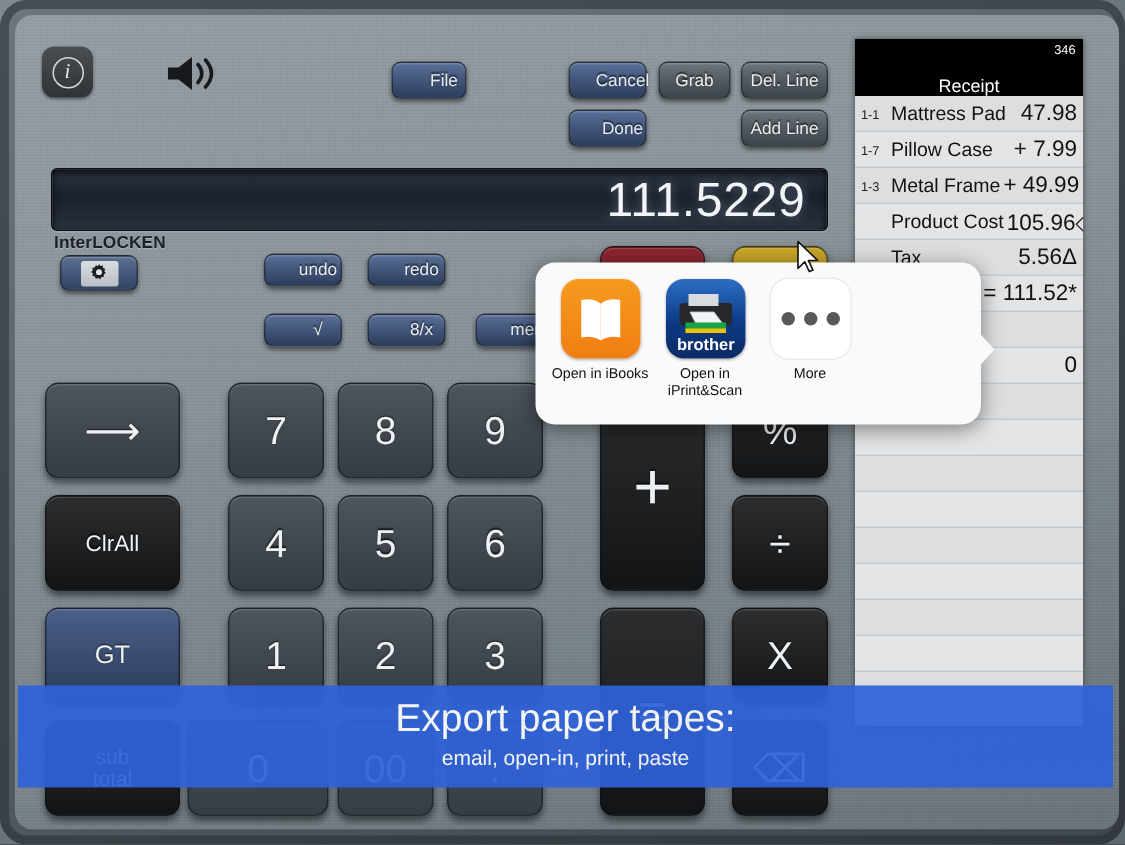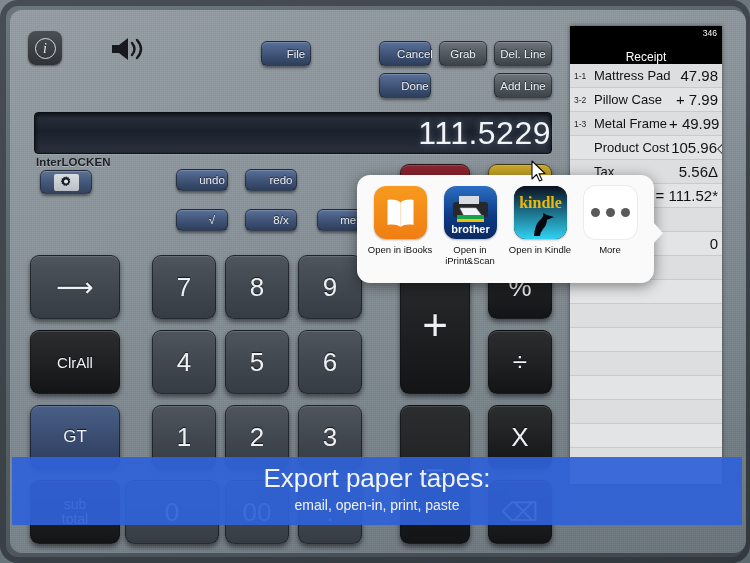--- a/index.html
+++ b/index.html
@@ -83,20 +83,21 @@
   #b-addline{ left:482px; top:61px; width:58px; height:25px; }
 
   
   .display {
     position:absolute; left:22px; top:100px; width:518px; height:42px;
     border-radius:4px;
     background: linear-gradient(180deg,#2b3340 0%, #1b212b 45%, #2a313d 100%);
     border:1px solid #0d1117;
     box-shadow: inset 0 2px 5px rgba(0,0,0,.8), 0 1px 0 rgba(255,255,255,.12);
     display:flex; align-items:center; justify-content:flex-end;
+    padding-right:14px;
   }
   .display-value {
     color:#f2f5f8; font-size:32px; letter-spacing:.5px;
     font-family:"Liberation Sans", sans-serif;
     text-shadow: 0 0 7px rgba(190,215,255,.35);
   }
 
   
   .brand {
     position:absolute; left:24px; top:144px;
@@ -340,21 +341,21 @@
         <span class="receipt-title">Receipt</span>
         <span class="receipt-count">346</span>
       </div>
       <div id="receipt-rows">
           <div class="rrow">
             <span class="r-idx">1-1</span>
             <span class="r-label">Mattress Pad</span>
             <span class="r-val">47.98</span>
           </div>
           <div class="rrow">
-            <span class="r-idx">3-2</span>
+            <span class="r-idx">1-7</span>
             <span class="r-label">Pillow Case</span>
             <span class="r-val">+ 7.99</span>
           </div>
           <div class="rrow">
             <span class="r-idx">1-3</span>
             <span class="r-label">Metal Frame</span>
             <span class="r-val">+ 49.99</span>
           </div>
           <div class="rrow">
             <span class="r-idx"></span>
@@ -454,37 +455,20 @@
             <rect x="15" y="10" width="20" height="8" fill="#d8dce0"></rect>
             <path d="M16 22 l16 0 l6 8 l-18 0 z" fill="#f2f4f6" stroke="#b9bec4" stroke-width=".6"></path>
             <rect x="13" y="29" width="27" height="6" fill="#15a24a"></rect>
             <rect x="13" y="33" width="27" height="3" fill="#f2c200"></rect>
             <text x="26.5" y="47" font-family="Liberation Sans, sans-serif" font-size="11" font-weight="bold" fill="#ffffff" text-anchor="middle">brother</text>
           </svg>
         </div>
         <div class="share-label">Open in iPrint&amp;Scan</div>
       </div>
 
-      <div class="share-item">
-        <div class="share-icon ic-kindle">
-          <svg width="53" height="53" viewBox="0 0 53 53">
-            <defs>
-              <linearGradient id="kg" x1="0" y1="1" x2="0" y2="0">
-                <stop offset="0" stop-color="#2fd2f2"></stop>
-                <stop offset="1" stop-color="#0b1020"></stop>
-              </linearGradient>
-            </defs>
-            <rect width="53" height="53" fill="url(#kg)"></rect>
-            <text x="26.5" y="22" font-family="Liberation Serif, serif" font-size="16" font-weight="bold" fill="#f2b705" text-anchor="middle">kindle</text>
-            <path d="M20 50 q1-12 6-16 q4-3 3-7 q4 1 4 6 q0 6 -4 10 q-3 4 -3 7 z" fill="#05080e"></path>
-            <path d="M30 28 l10 3 l-10 4 z" fill="#05080e"></path>
-          </svg>
-        </div>
-        <div class="share-label">Open in Kindle</div>
-      </div>
 
       <div class="share-item">
         <div class="share-icon ic-more">
           <span class="dot3">
               <i></i>
               <i></i>
               <i></i>
             </span>
         </div>
         <div class="share-label">More</div>

